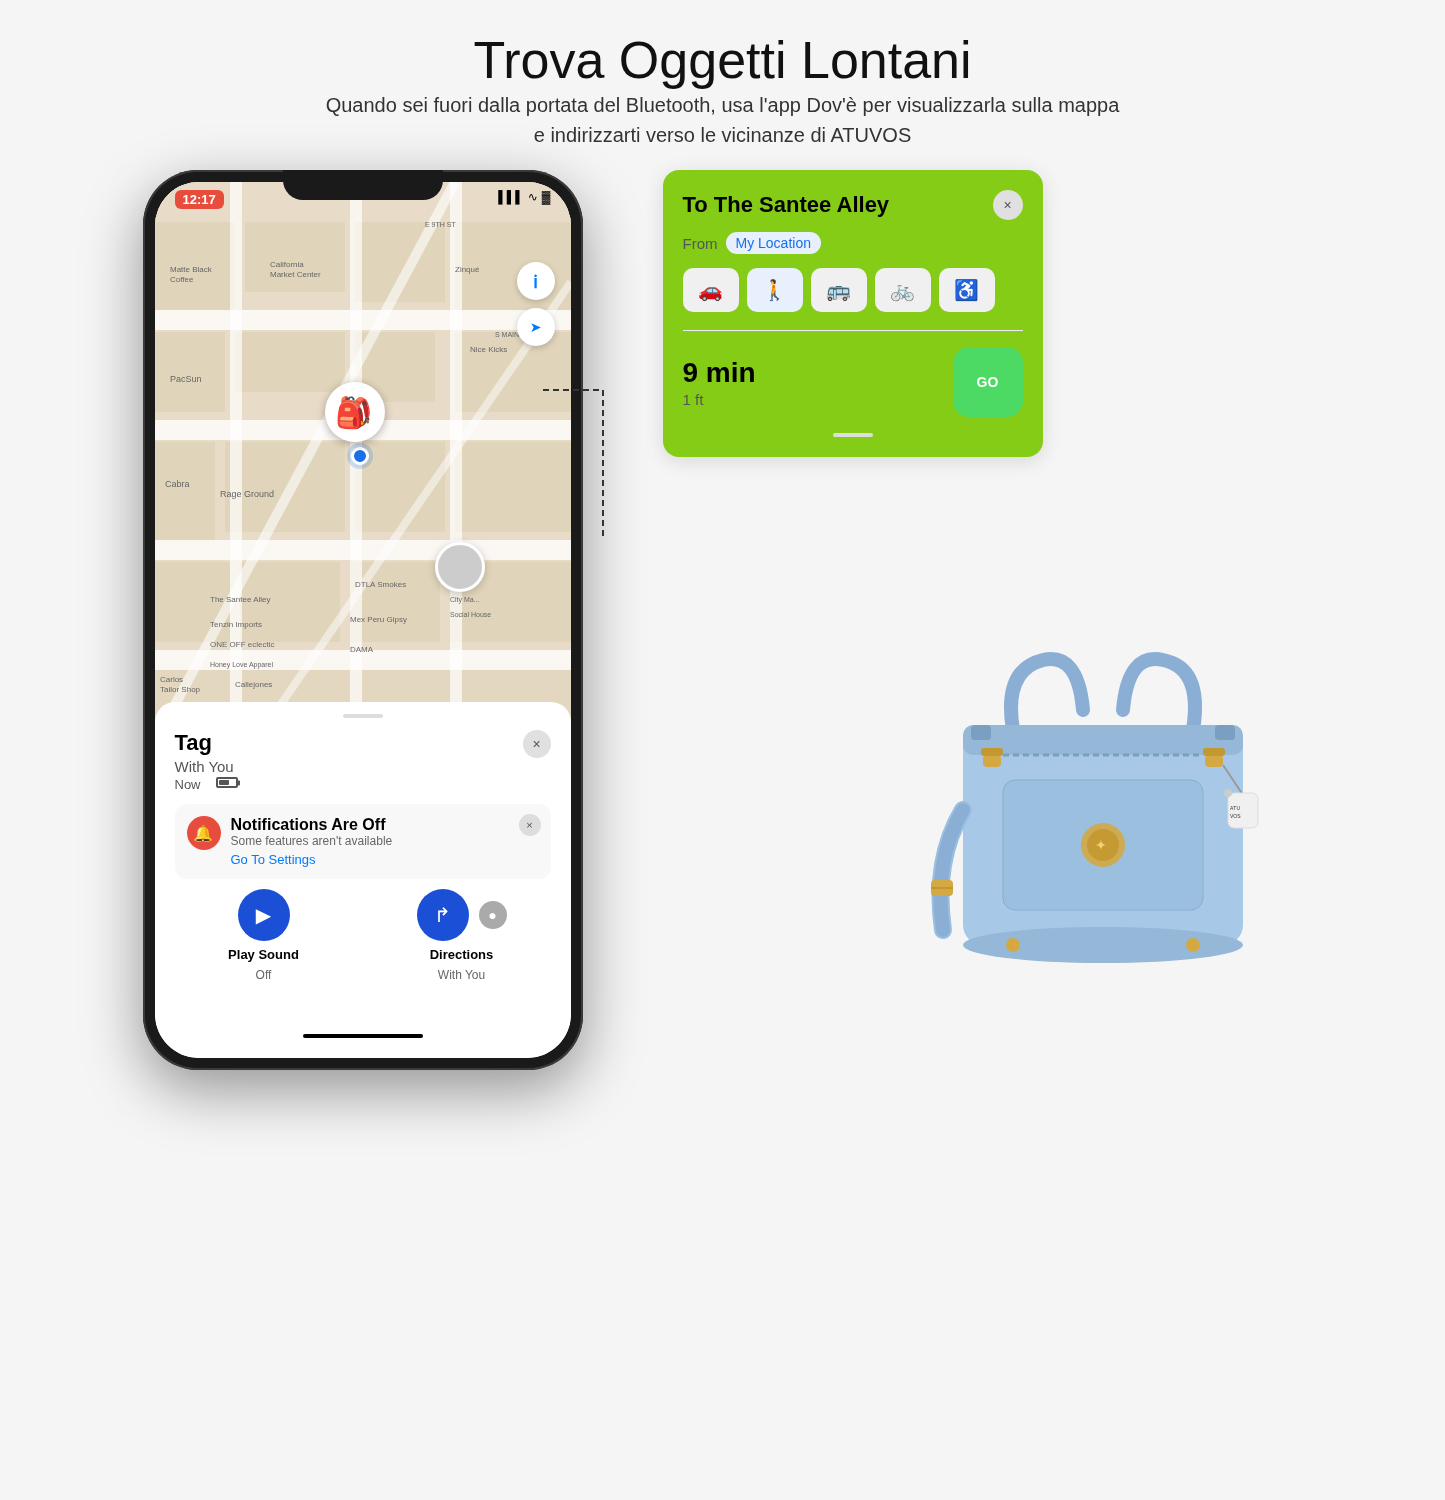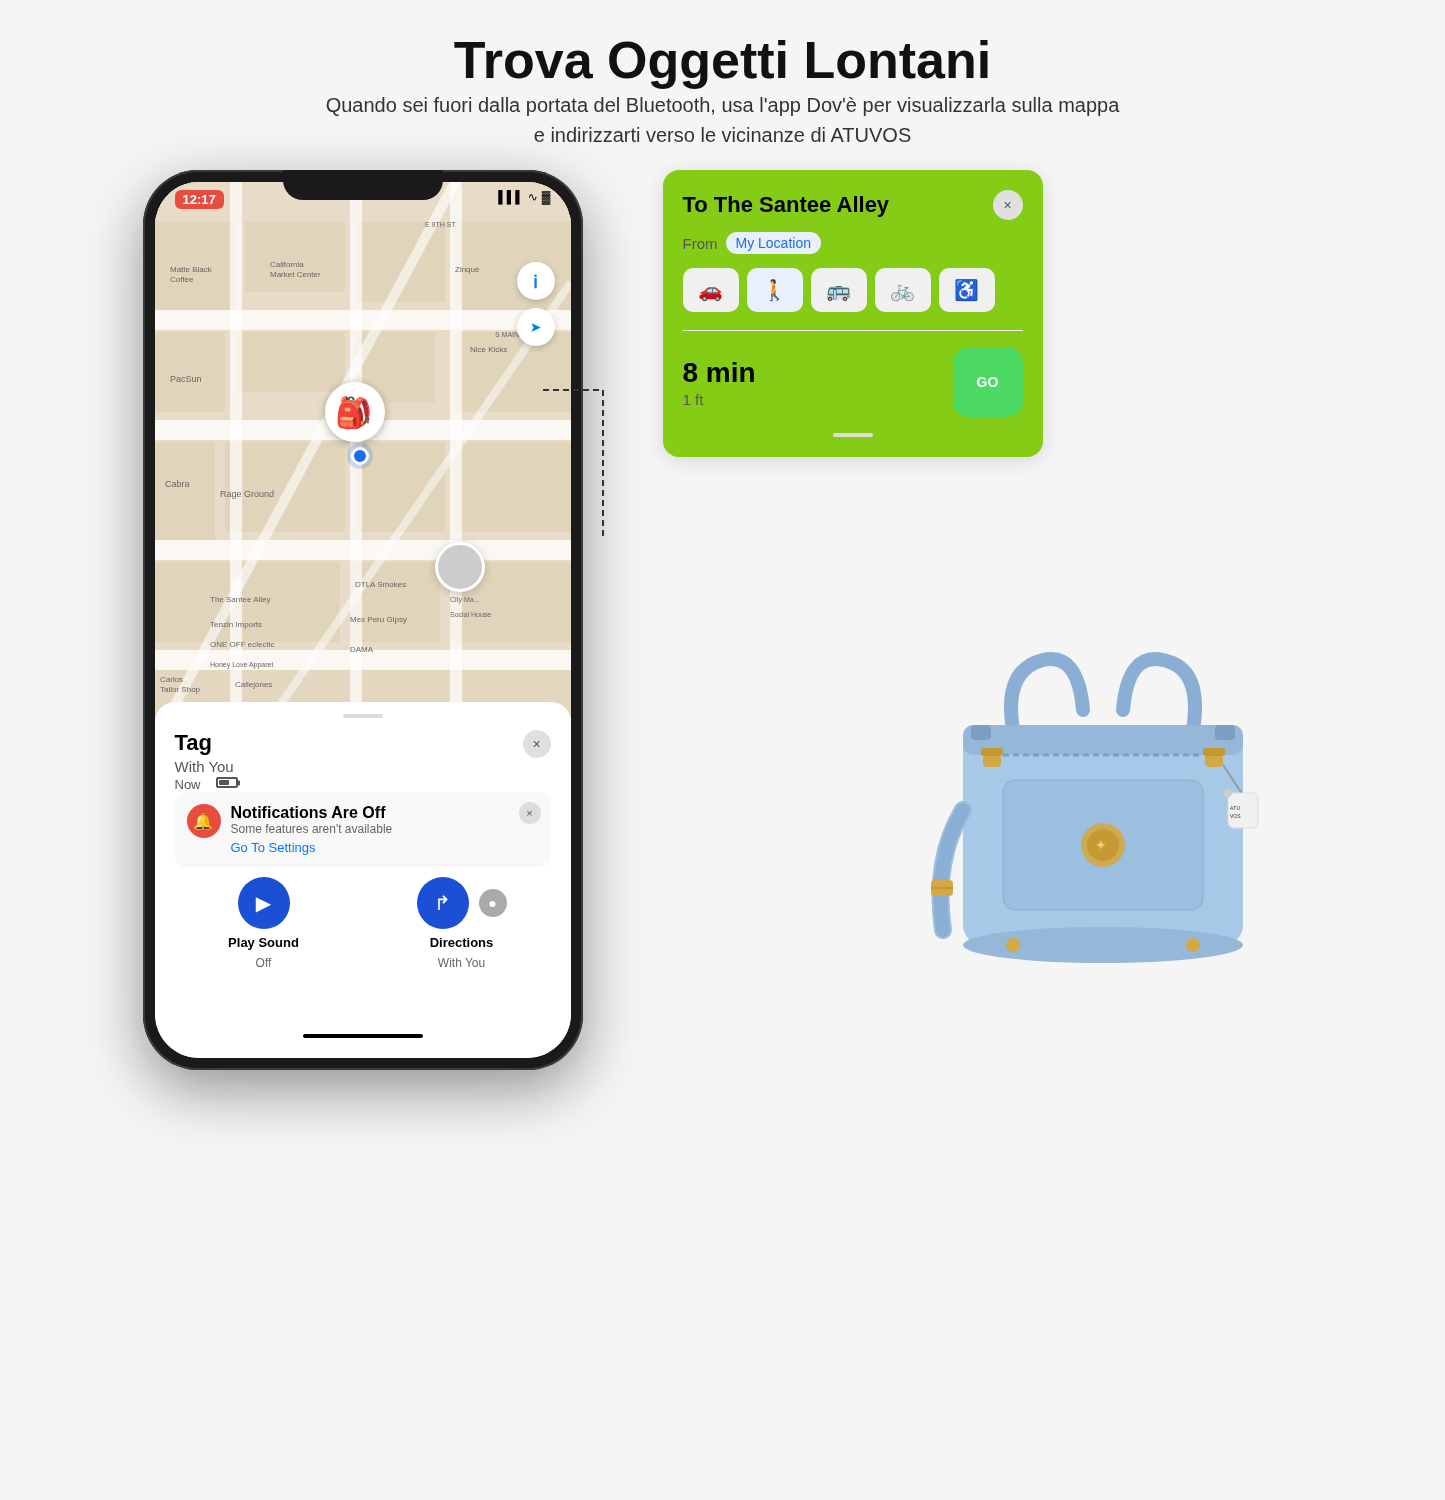--- a/index.html
+++ b/index.html
@@ -15,21 +15,21 @@
       padding-top: 30px;
     }
 
     
     .header {
       text-align: center;
       margin-bottom: 20px;
     }
     .header h1 {
       font-size: 52px;
-      font-weight: 700;
+      font-weight: 400;
       color: #111;
     }
     .header p {
       font-size: 20px;
       color: #333;
       line-height: 1.5;
       max-width: 800px;
     }
 
     
@@ -142,21 +142,21 @@
       height: 4px;
       background: #ddd;
       border-radius: 2px;
       margin: 0 auto 12px;
     }
 
     .tag-header {
       display: flex;
       justify-content: space-between;
       align-items: flex-start;
-      margin-bottom: 0;
+      margin-bottom: 12px;
     }
 
     .tag-info h3 {
       font-size: 22px;
       font-weight: 700;
       color: #000;
     }
 
     .tag-info .with-you {
       font-size: 15px;
@@ -725,21 +725,21 @@
         <div class="transport-btn active">🚶</div>
         <div class="transport-btn">🚌</div>
         <div class="transport-btn">🚲</div>
         <div class="transport-btn">♿</div>
       </div>
 
       <div class="divider"></div>
 
       <div class="time-go-row">
         <div class="time-info">
-          <div class="time-main">8 min</div>
+          <div class="time-main">9 min</div>
           <div class="distance">1 ft</div>
         </div>
         <div class="go-btn">GO</div>
       </div>
 
       <div class="nav-card-handle"></div>
     </div>
 
     <div class="handbag-area">
       <svg viewBox="0 0 380 420" xmlns="http://www.w3.org/2000/svg" width="380" height="420">

